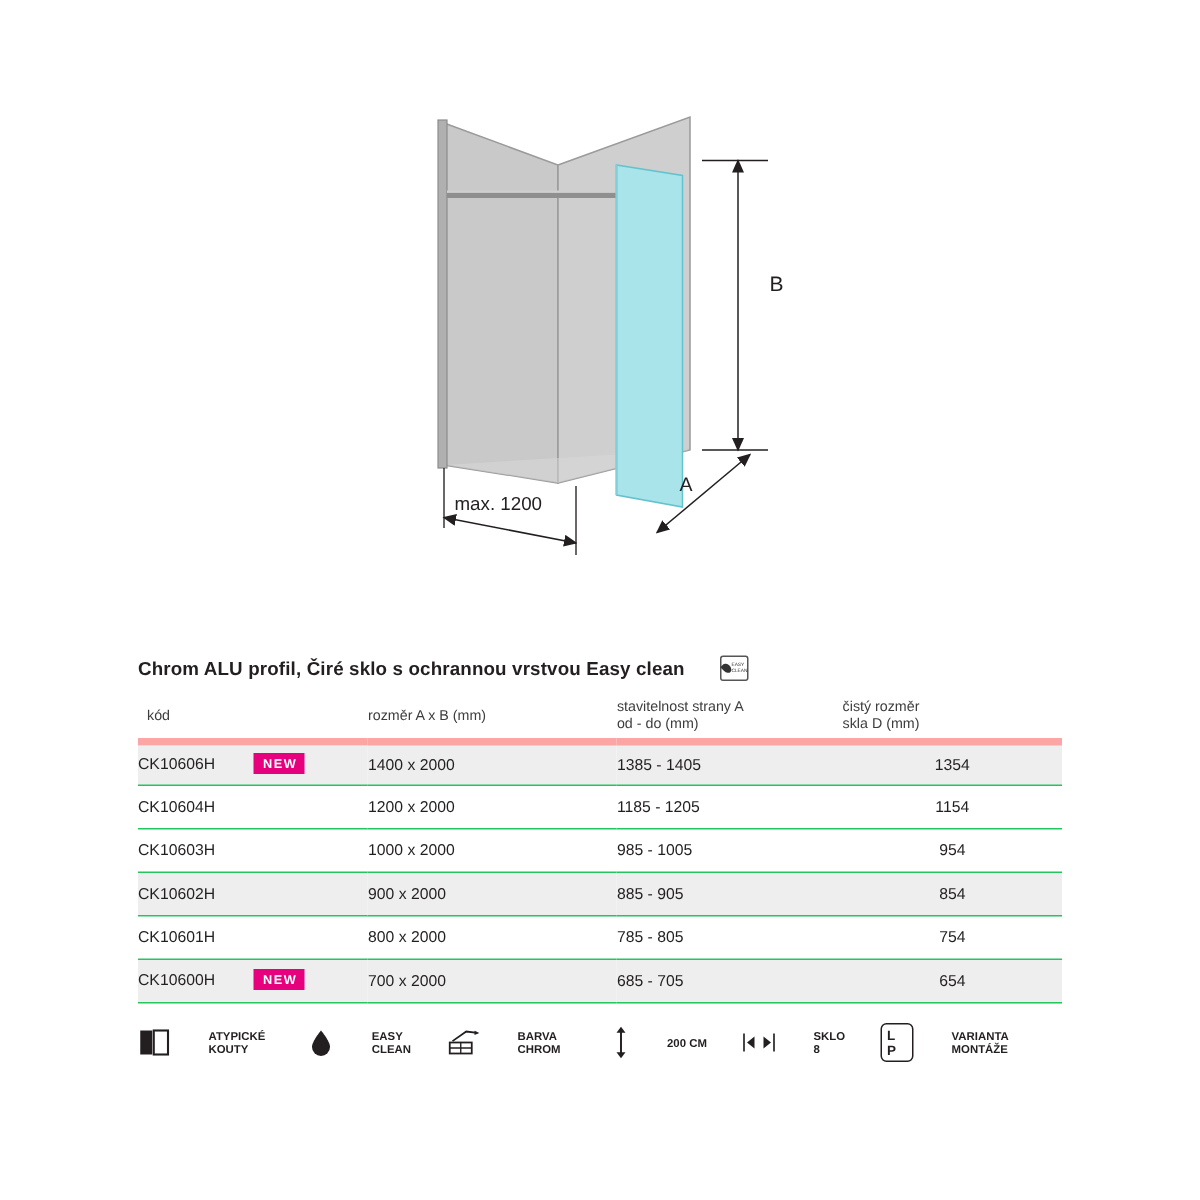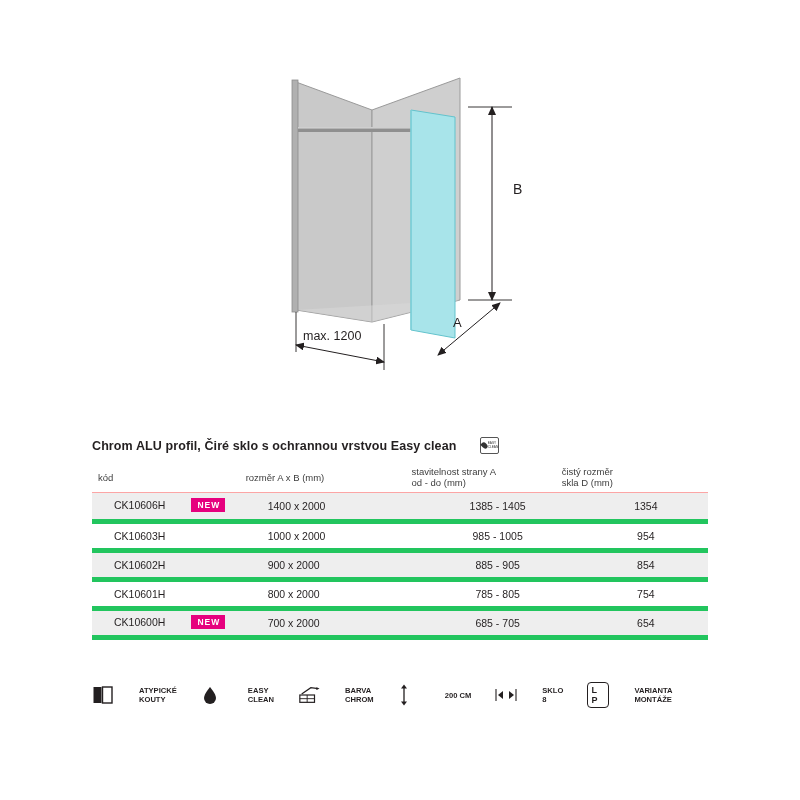--- a/index.html
+++ b/index.html
@@ -79,57 +79,56 @@
     padding: 0;
     border: none;
   }
   .thead-row th {
     height: 30px;
     vertical-align: middle;
     font-weight: normal;
     color: #3d3d3d;
     font-size: 9.5px;
     text-align: left;
-    border-bottom: 1px solid #fca5a5;
+    border-bottom: 5px solid #fca5a5;
   }
   .thead-row th.c0 { padding-left: 6px; width: 148px; }
   .thead-row th.c1 { width: 168px; }
   .thead-row th.c2 { width: 152px; }
   .thead-row th.c3 { width: 148px; }
   .sub { display: block; line-height: 11px; }
 
   .table tbody tr { height: 29px; }
   .table tbody tr.alt { background: #eeeeee; }
   .table tbody td {
-    border-bottom: 5px solid #22c55e;
+    border-bottom: 1px solid #22c55e;
     vertical-align: middle;
     font-size: 10.5px;
     color: #231f20;
-    padding-left: 22px;
   }
   .cell-code {
     padding-left: 6px;
     position: relative;
     white-space: nowrap;
   }
   .new-badge {
     display: inline-block;
     background: #e6007e;
     color: #ffffff;
     font-size: 8.5px;
     font-weight: bold;
     letter-spacing: 1px;
     padding: 2px 5px 2px 6px;
     margin-left: 26px;
     vertical-align: middle;
     position: relative;
     top: -1px;
   }
   .cell-size { text-align: left; padding-right: 54px; }
-  .cell-range { text-align: center; padding-right: 36px; }
+  .cell-range { padding-right: 36px; }
   .cell-glass { text-align: center; padding-right: 48px; }
 
   
   .footer {
     position: absolute;
     left: 92px;
     top: 684px;
     width: 620px;
     display: flex;
     align-items: center;
@@ -138,21 +137,21 @@
     display: flex;
     align-items: center;
     gap: 5px;
     margin-right: 24px;
   }
   .ficon .glyph {
     width: 22px;
     height: 22px;
     display: flex;
     align-items: center;
-    justify-content: flex-start;
+    justify-content: flex-end;
     flex: none;
   }
   .ficon .lbl {
     font-size: 7.6px;
     line-height: 9px;
     color: #231f20;
     font-weight: bold;
     text-transform: uppercase;
     white-space: nowrap;
     margin-left: 20px;
@@ -242,20 +241,28 @@
     <tr class="alt">
       <td class="cell-code">
         <span>CK10606H</span><span class="new-badge">NEW</span>
       </td>
       <td class="cell-size">1400 x 2000</td>
       <td class="cell-range">1385 - 1405</td>
       <td class="cell-glass">1354</td>
     </tr>
     <tr>
       <td class="cell-code">
+        <span>CK10604H</span>
+      </td>
+      <td class="cell-size">1200 x 2000</td>
+      <td class="cell-range">1185 - 1205</td>
+      <td class="cell-glass">1154</td>
+    </tr>
+    <tr>
+      <td class="cell-code">
         <span>CK10603H</span>
       </td>
       <td class="cell-size">1000 x 2000</td>
       <td class="cell-range">985 - 1005</td>
       <td class="cell-glass">954</td>
     </tr>
     <tr class="alt">
       <td class="cell-code">
         <span>CK10602H</span>
       </td>

